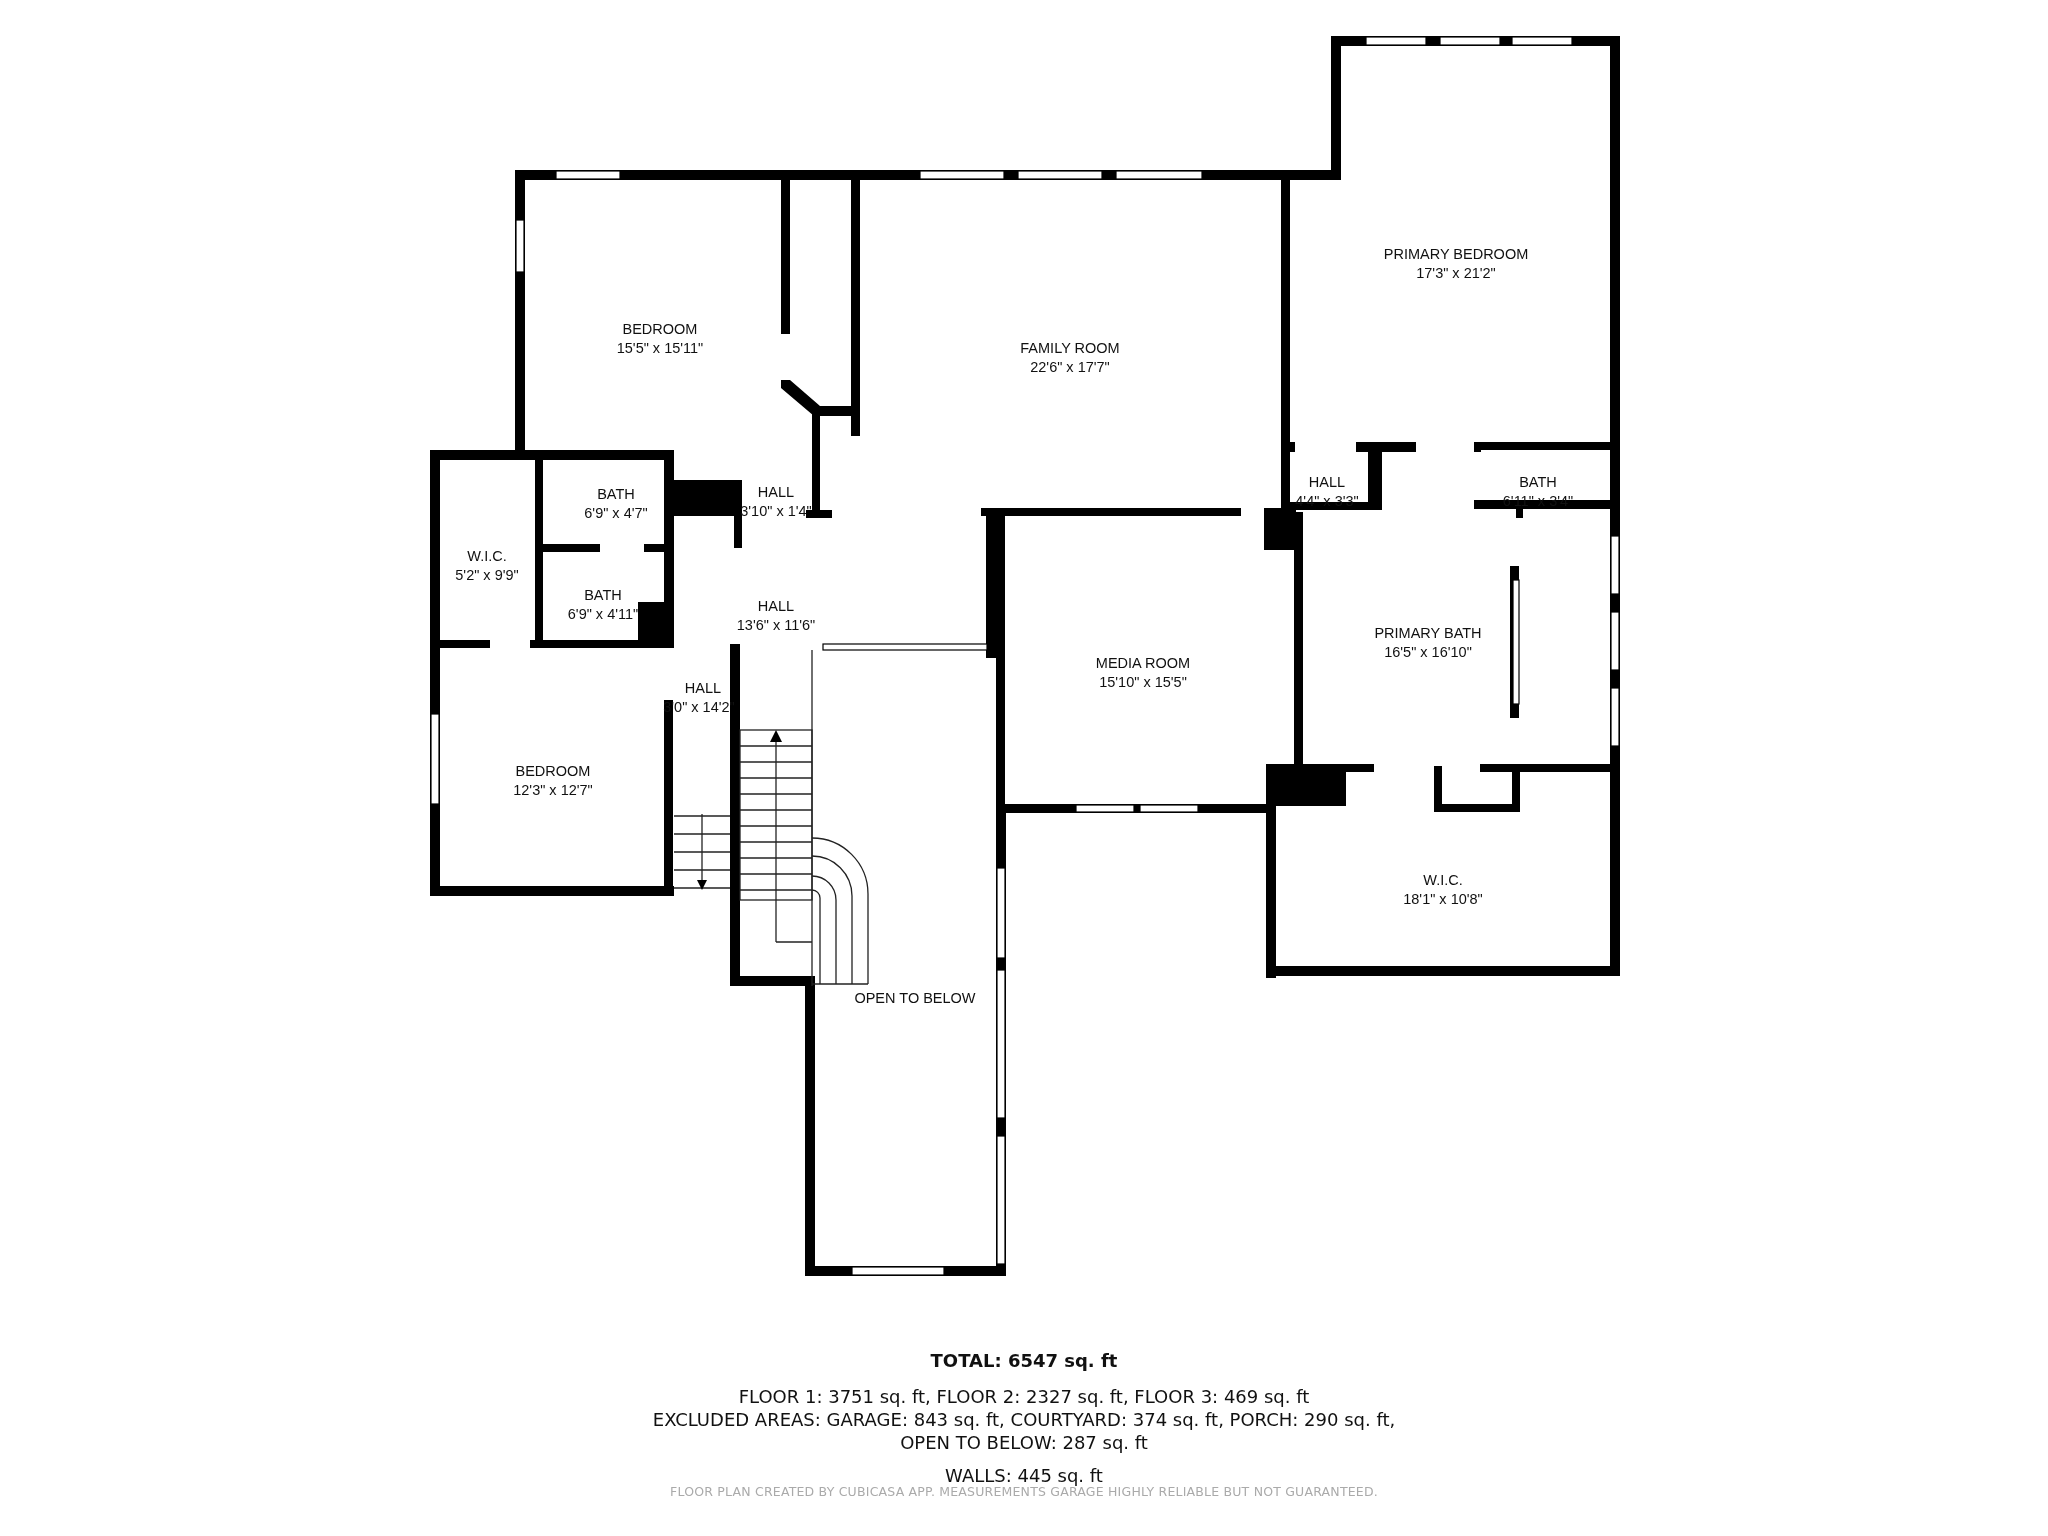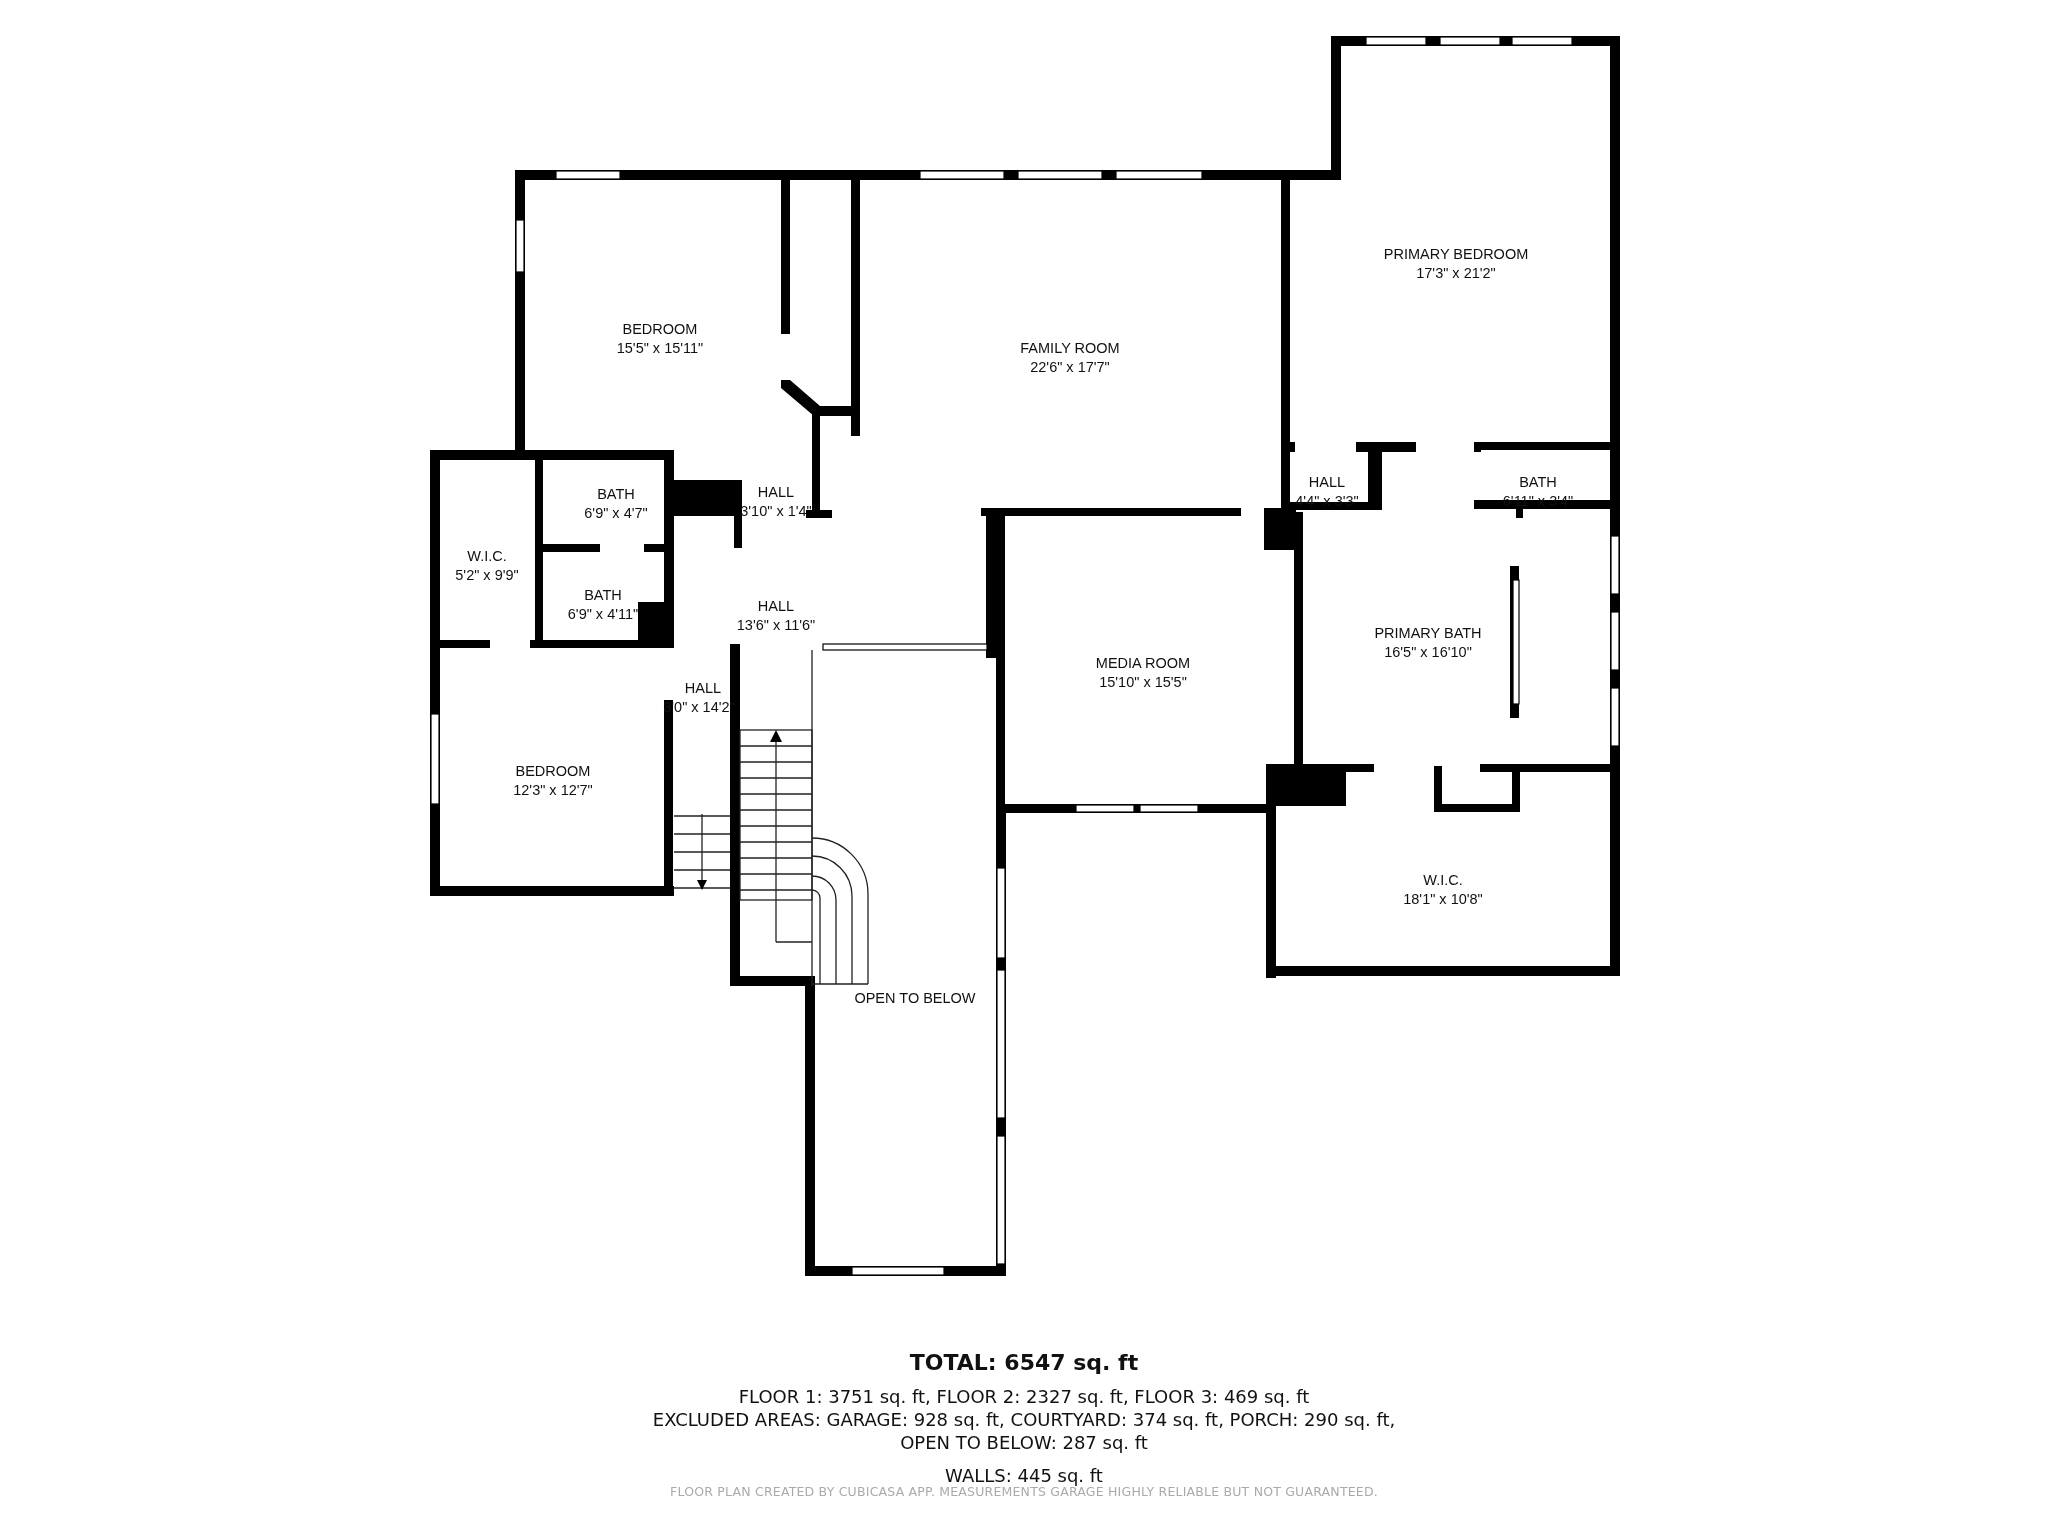--- a/index.html
+++ b/index.html
@@ -3,21 +3,21 @@
 <meta charset="utf-8">
 <style>
   html,body{margin:0;padding:0;background:#ffffff;}
   body{width:2048px;height:1536px;position:relative;overflow:hidden;font-family:"Liberation Sans",sans-serif;}
   svg{position:absolute;left:0;top:0;}
   .wall{fill:#000;}
   .win{fill:#fff;stroke:#000;stroke-width:1.2;}
   .thin{stroke:#222;stroke-width:1.3;fill:none;}
   .lbl{font-family:"Liberation Sans",sans-serif;font-size:14.5px;fill:#111;text-anchor:middle;}
   .summary{position:absolute;left:0;width:2048px;text-align:center;font-family:"DejaVu Sans",sans-serif;color:#111;}
-  .s-total{top:1350px;font-size:22px;font-weight:bold;}
+  .s-total{top:1350px;font-size:18px;font-weight:bold;}
   .s-line{font-size:18px;margin-top:12px;}
   .credit{position:absolute;left:0;width:2048px;text-align:center;top:1484px;font-family:"DejaVu Sans",sans-serif;font-size:12.5px;color:#aaa;letter-spacing:.2px;}
 </style>
 </head>
 <body>
 
 <svg width="2048" height="1536" viewBox="0 0 2048 1536">
 
   <g>
 
@@ -173,16 +173,16 @@
     <text class="lbl" x="1428" y="638">PRIMARY BATH</text>
     <text class="lbl" x="1428" y="657">16'5" x 16'10"</text>
     <text class="lbl" x="1443" y="885">W.I.C.</text>
     <text class="lbl" x="1443" y="904">18'1" x 10'8"</text>
     <text class="lbl" x="915" y="1003">OPEN TO BELOW</text>
   </g>
 </svg>
 
 <div class="summary s-total">TOTAL: 6547 sq. ft</div>
 <div class="summary s-line" style="top:1374px">FLOOR 1: 3751 sq. ft, FLOOR 2: 2327 sq. ft, FLOOR 3: 469 sq. ft</div>
-<div class="summary s-line" style="top:1397px">EXCLUDED AREAS: GARAGE: 928 sq. ft, COURTYARD: 374 sq. ft, PORCH: 290 sq. ft,</div>
+<div class="summary s-line" style="top:1397px">EXCLUDED AREAS: GARAGE: 843 sq. ft, COURTYARD: 374 sq. ft, PORCH: 290 sq. ft,</div>
 <div class="summary s-line" style="top:1420px">OPEN TO BELOW: 287 sq. ft</div>
 <div class="summary s-line" style="top:1453px">WALLS: 445 sq. ft</div>
 <div class="credit">FLOOR PLAN CREATED BY CUBICASA APP. MEASUREMENTS GARAGE HIGHLY RELIABLE BUT NOT GUARANTEED.</div>
 
 </body></html>

